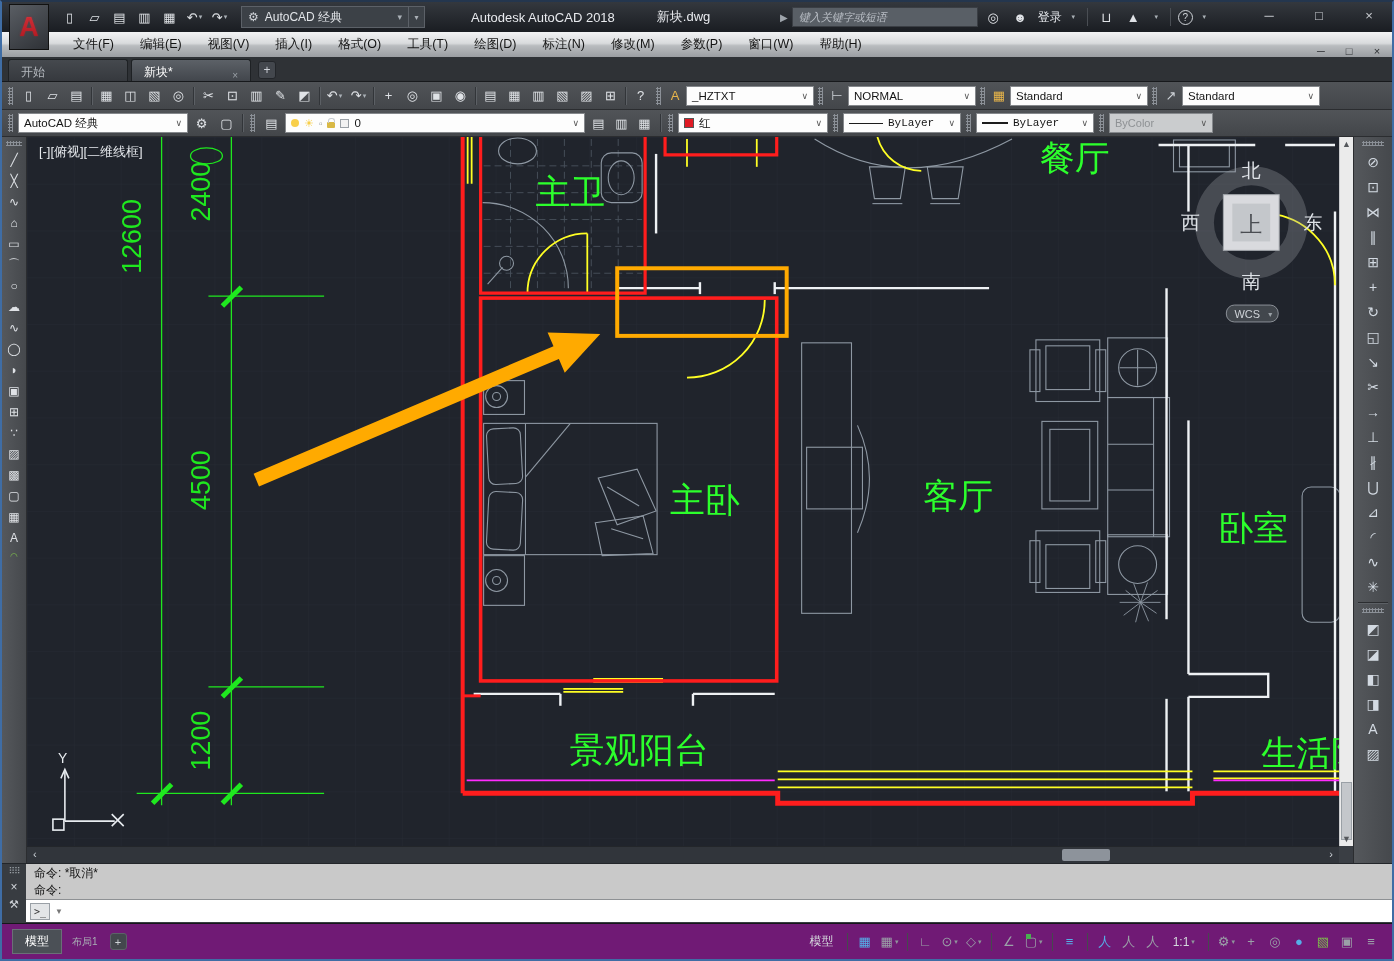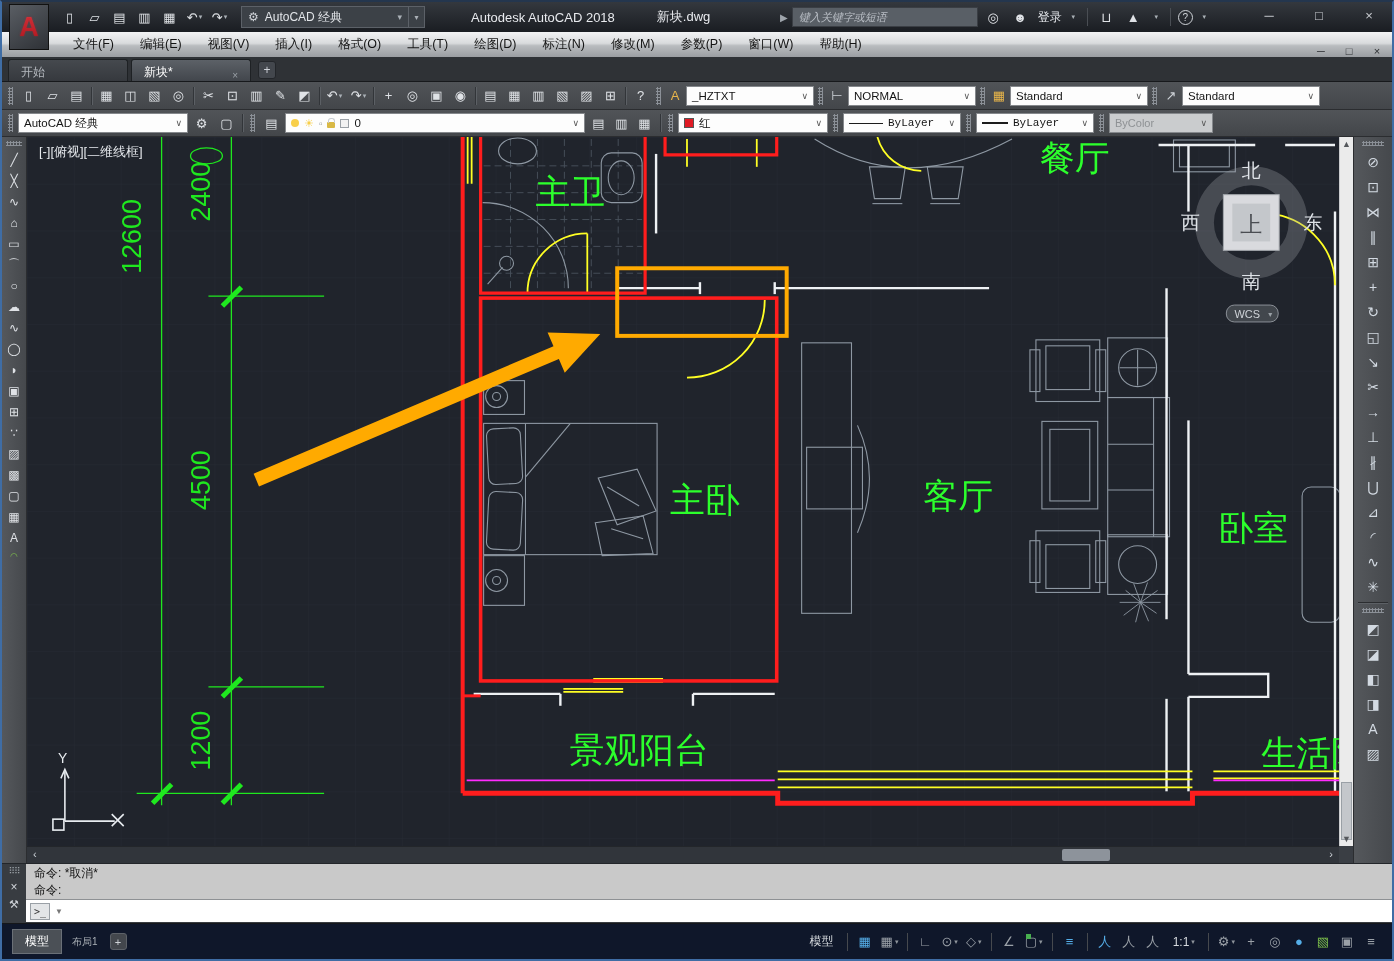--- a/index.html
+++ b/index.html
@@ -90,21 +90,21 @@
   .cmd-main{flex:1;display:flex;flex-direction:column;}
   .cmd-hist{height:35px;background:#c9c9c9;color:#151515;font-family:"DejaVu Sans Mono",monospace;font-size:12px;line-height:17px;padding:1px 8px;}
   .cmd-input{height:23px;background:#ffffff;display:flex;align-items:center;gap:5px;padding:0 4px;border-top:1px solid #8e9194;}
   .cmd-chip{width:20px;height:17px;background:#e3e5e7;border:1px solid #9aa0a6;color:#333;font-size:10px;display:flex;align-items:center;justify-content:center;font-family:"DejaVu Sans Mono",monospace;}
   .cmd-car{font-size:8px;color:#777;}
   .cmd-field{flex:1;border:none;outline:none;font-size:12px;color:#333;font-style:italic;}
   .cmd-field::placeholder{color:#9aa0a6;font-style:italic;}
   .cmd-bottom{flex:1;background:#383c41;}
 
   
-  .statusbar{height:36px;background:#0f172a;border-top:1px solid #15171a;display:flex;align-items:center;padding:0 10px;flex:0 0 auto;}
+  .statusbar{height:36px;background:#701a75;border-top:1px solid #15171a;display:flex;align-items:center;padding:0 10px;flex:0 0 auto;}
   .mtab{background:#4b5056;border:1px solid #6a7077;color:#fff;padding:3px 12px;font-size:12px;}
   .ltab{color:#a9afb5;padding:3px 10px;font-size:10px;}
   .addlay{width:17px;height:17px;border-radius:3px;background:#43474d;border:1px solid #5c6168;color:#cfd3d8;font-size:11px;display:flex;align-items:center;justify-content:center;margin-left:2px;}
   .sb-right{margin-left:auto;display:flex;align-items:center;gap:2px;}
   .sb-list{display:flex;align-items:center;gap:2px;}
   .sbtn{height:24px;min-width:22px;padding:0 3px;display:flex;align-items:center;justify-content:center;font-size:13px;color:#9ba1a8;border-radius:2px;background:transparent;}
   .sbtn .glyph{pointer-events:none;}
   .sbtn.active{color:#55aee8;}
   .sbtn.colored{color:#7ec14b;}
   .sbtn .car{font-size:7px;margin-left:2px;color:#8f959c;}

